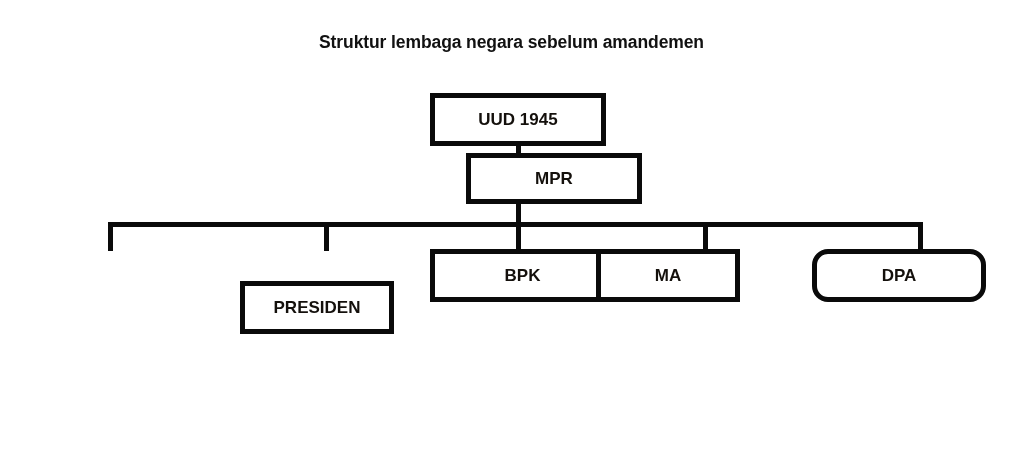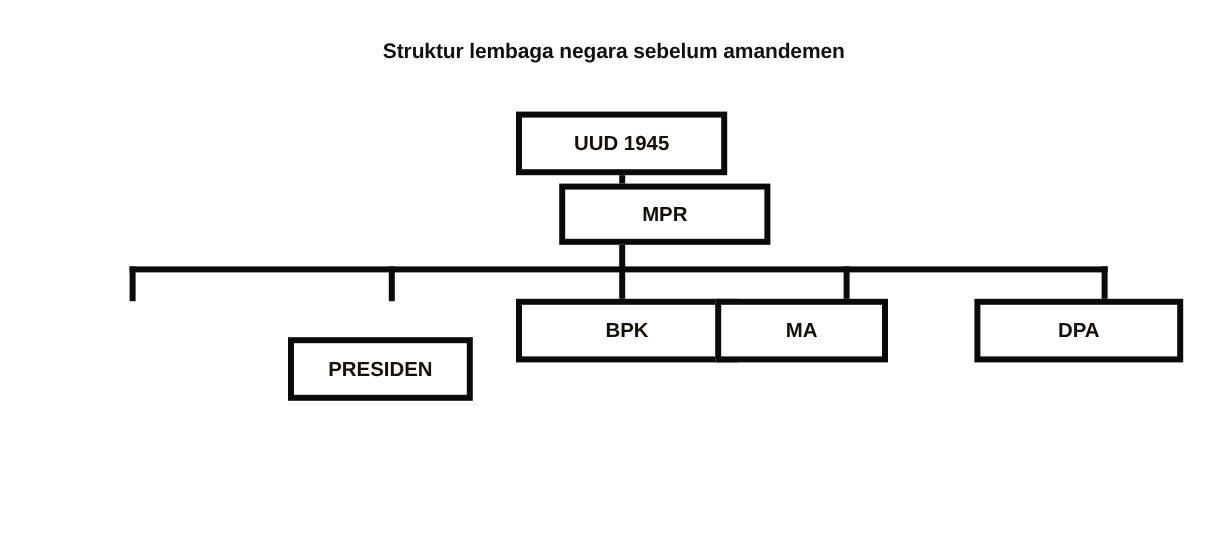--- a/index.html
+++ b/index.html
@@ -96,17 +96,17 @@
   </div>
 
   <div class="node-box" style="left:430px; top:249px; width:185px; height:53px;">
     <span class="node-label">BPK</span>
   </div>
 
   <div class="node-box" style="left:596px; top:249px; width:144px; height:53px;">
     <span class="node-label">MA</span>
   </div>
 
-  <div class="node-box" style="left:812px; top:249px; width:174px; height:53px;">
+  <div class="node-box" style="left:812px; top:249px; width:174px; height:53px;border-radius:16px;">
     <span class="node-label">DPA</span>
   </div>
 
 </div>
 
 </body></html>

